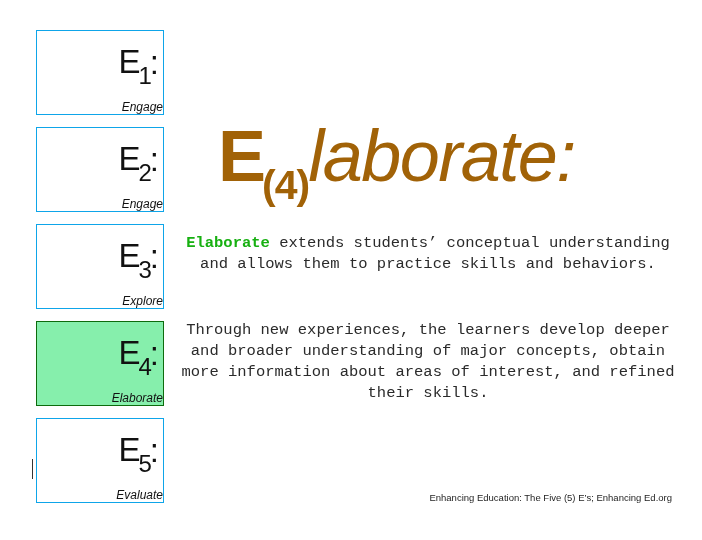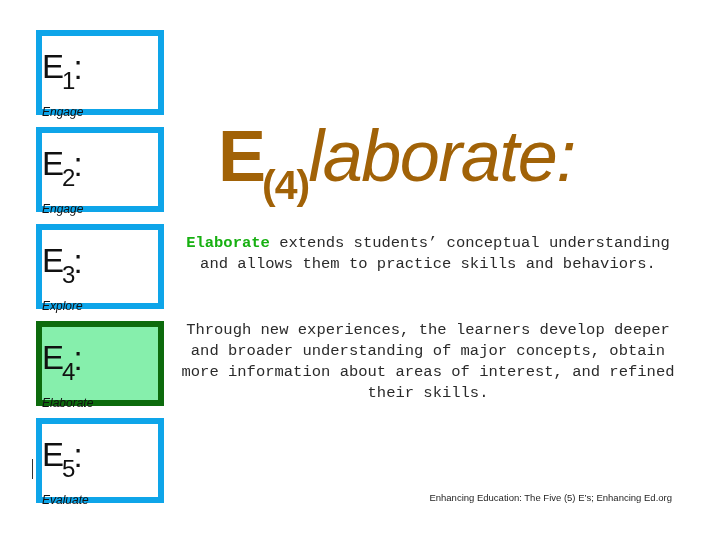--- a/index.html
+++ b/index.html
@@ -29,24 +29,24 @@
     left: 36px;
     top: 30px;
     width: 128px;
   }
 
   .e-box {
     position: relative;
     box-sizing: border-box;
     width: 128px;
     height: 85px;
-    border: 6px solid #0ea5e9;
+    border: 1px solid #0ea5e9;
     background: #ffffff;
     margin-bottom: 12px;
-    text-align: left;
+    text-align: right;
   }
   .e-box.is-active {
     background: #86efac;
     border-color: #0d6b0d;
   }
 
   .e-line {
     position: absolute;
     left: 0;
     right: 0;

